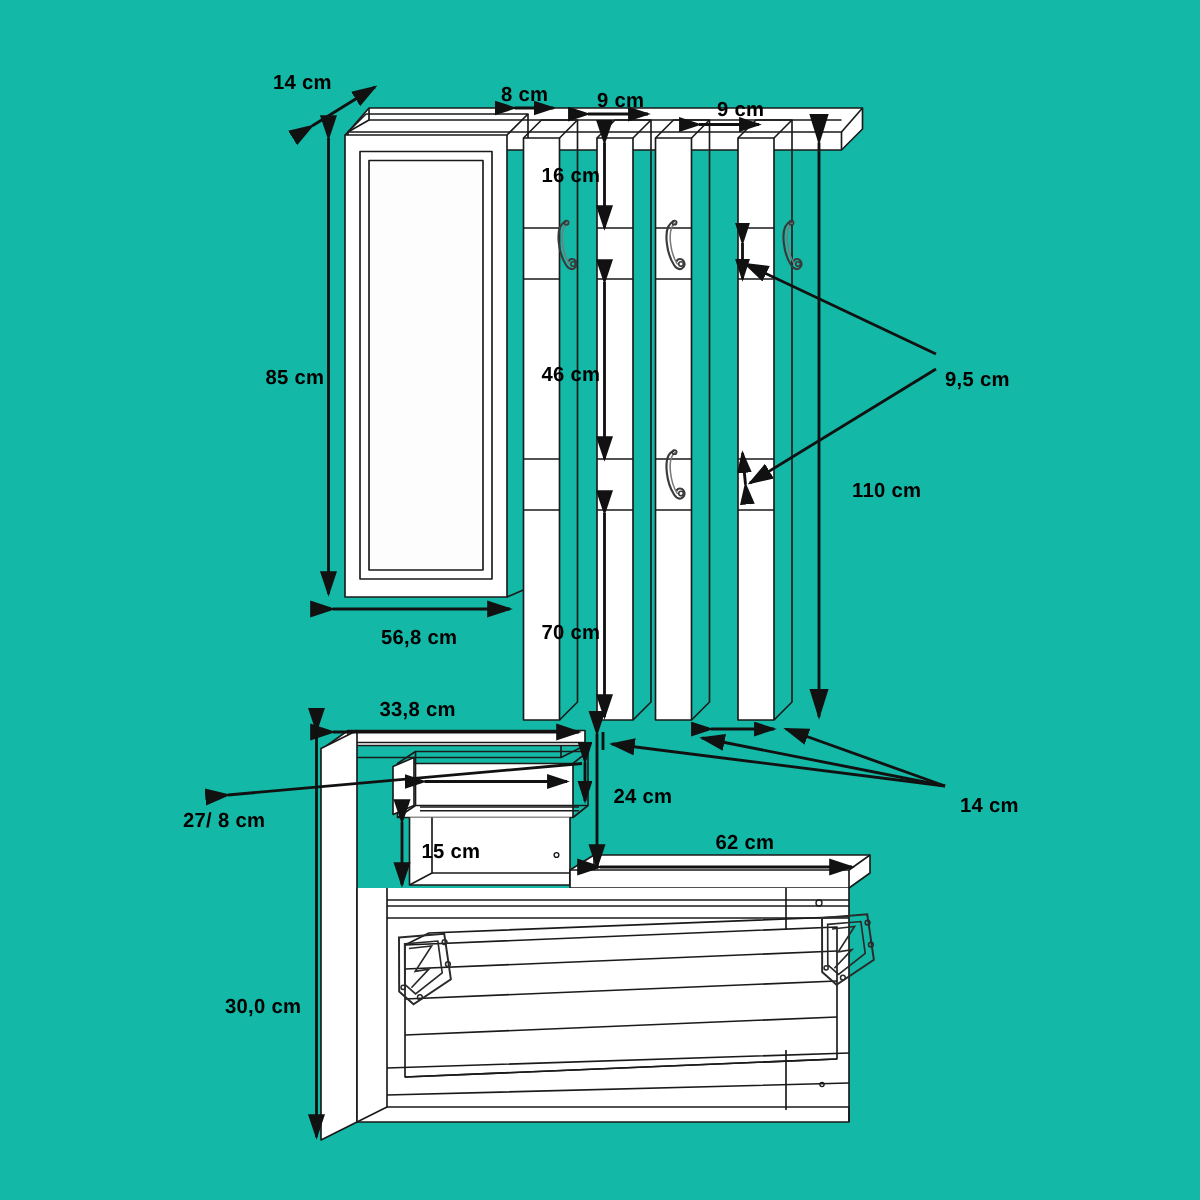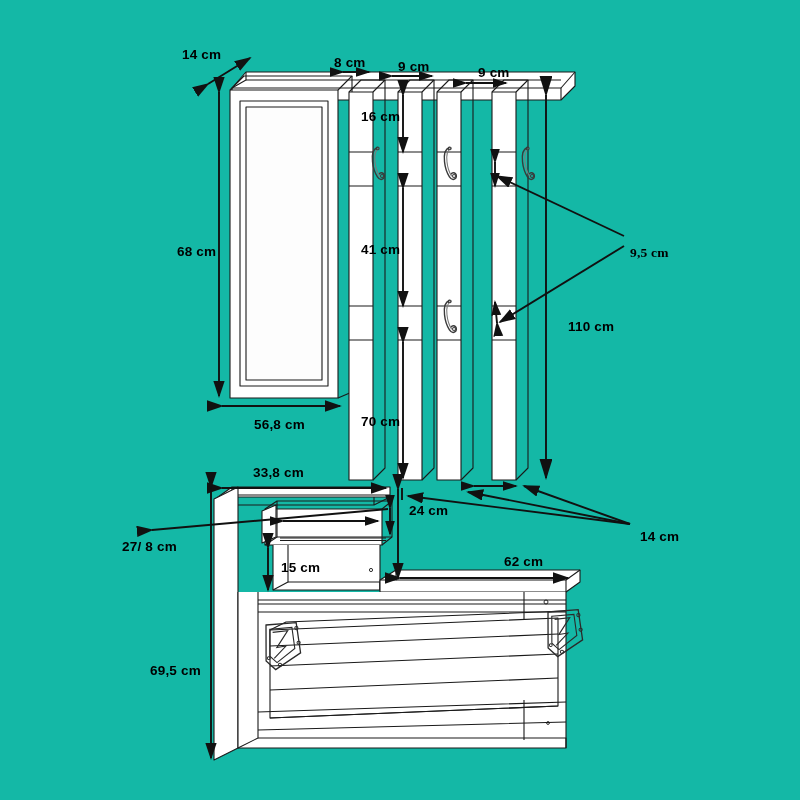--- a/index.html
+++ b/index.html
@@ -279,27 +279,27 @@
       </g>
 
     </g>
   </svg>
 
   <div class="dim-label" style="left:182px; top:48px;">14 cm</div>
   <div class="dim-label" style="left:334px; top:56px;">8 cm</div>
   <div class="dim-label" style="left:398px; top:60px;">9 cm</div>
   <div class="dim-label" style="left:478px; top:66px;">9 cm</div>
   <div class="dim-label" style="left:361px; top:110px;">16 cm</div>
-  <div class="dim-label" style="left:177px; top:245px;">68 cm</div>
-  <div class="dim-label" style="left:361px; top:243px;">41 cm</div>
-  <div class="dim-label" style="left:630px; top:246px;font-family:Liberation Serif, serif;">9,5 cm</div>
+  <div class="dim-label" style="left:177px; top:245px;">85 cm</div>
+  <div class="dim-label" style="left:361px; top:243px;">46 cm</div>
+  <div class="dim-label" style="left:630px; top:246px;">9,5 cm</div>
   <div class="dim-label" style="left:568px; top:320px;">110 cm</div>
   <div class="dim-label" style="left:254px; top:418px;">56,8 cm</div>
   <div class="dim-label" style="left:361px; top:415px;">70 cm</div>
   <div class="dim-label" style="left:253px; top:466px;text-align:center;">33,8 cm</div>
-  <div class="dim-label" style="left:409px; top:504px;">24 cm</div>
+  <div class="dim-label" style="left:409px; top:524px;">24 cm</div>
   <div class="dim-label" style="left:122px; top:540px;">27/ 8 cm</div>
   <div class="dim-label" style="left:640px; top:530px;">14 cm</div>
   <div class="dim-label" style="left:281px; top:561px;">15 cm</div>
-  <div class="dim-label" style="left:504px; top:555px;">62 cm</div>
-  <div class="dim-label" style="left:150px; top:664px;">69,5 cm</div>
+  <div class="dim-label" style="left:477px; top:555px;">62 cm</div>
+  <div class="dim-label" style="left:150px; top:664px;">30,0 cm</div>
 
 </div>
 
 </body></html>

